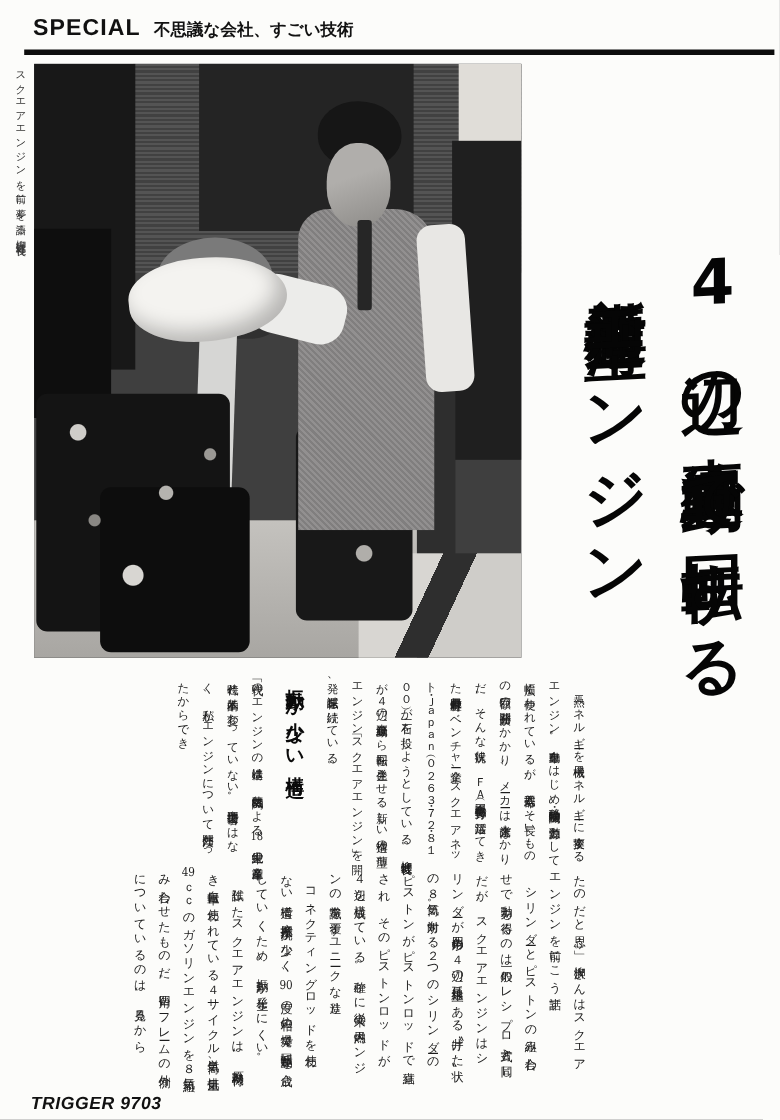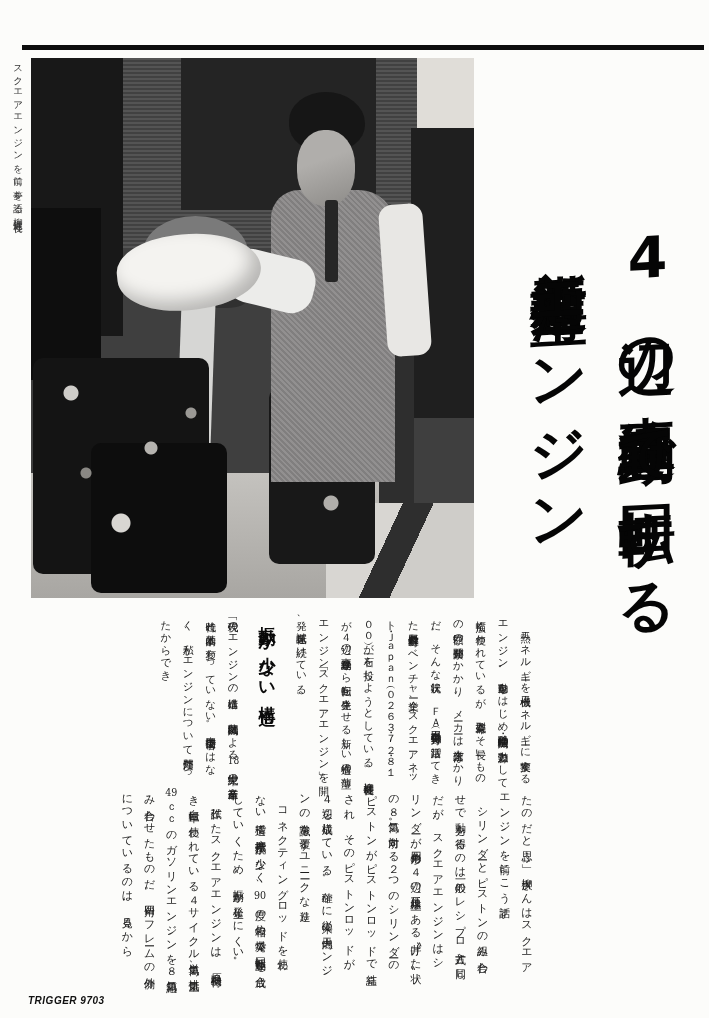--- a/index.html
+++ b/index.html
@@ -55,27 +55,30 @@
   .hl{position:absolute;font-family:"DejaVu Sans",sans-serif;font-weight:900;color:#050505;
       font-size:57px;letter-spacing:5px;transform:skewY(-3deg);transform-origin:top left;line-height:1.1;}
   .hl1{left:616px;top:226px;height:765px;}
   .hl2{left:528px;top:226px;height:585px;}
   
   .body1{position:absolute;left:15px;top:613px;width:522px;height:170px;font-size:10.5px;line-height:22.4px;letter-spacing:0.6px;}
   .body2{position:absolute;left:15px;top:787px;width:522px;height:189px;font-size:11px;line-height:22.2px;letter-spacing:1.2px;}
   .body1 p,.body2 p{margin:0;padding:0;}
   .subhead{margin:0 11px;height:166px;font-family:"DejaVu Sans",sans-serif;font-weight:700;font-size:17px;letter-spacing:3.5px;line-height:24px;color:#0a0a0a;}
   
-  .footer{position:absolute;left:28px;top:995px;font-family:"Liberation Sans",sans-serif;font-style:italic;font-weight:700;font-size:10px;letter-spacing:0.5px;color:#111;}
+  .footer{position:absolute;left:28px;top:995px;font-family:"Liberation Sans",sans-serif;font-style:italic;font-weight:700;font-size:16px;letter-spacing:0.5px;color:#111;}
 </style>
 </head>
 <body>
 
 <div class="page">
 
+  <div class="hdr">
+    <span class="special">SPECIAL</span><span class="tagline">不思議な会社、すごい技術</span>
+  </div>
   <div class="hdr-rule"></div>
 
   <div class="caption vtext">スクエアエンジンを前に夢を語る柳沢健社長</div>
 
   <figure class="photo">
     <div class="ph ph-wall"></div>
     <div class="ph ph-wall-dark"></div>
     <div class="ph ph-wall-bright"></div>
     <div class="ph ph-cabinet"></div>
     <div class="ph ph-machine-left"></div>

